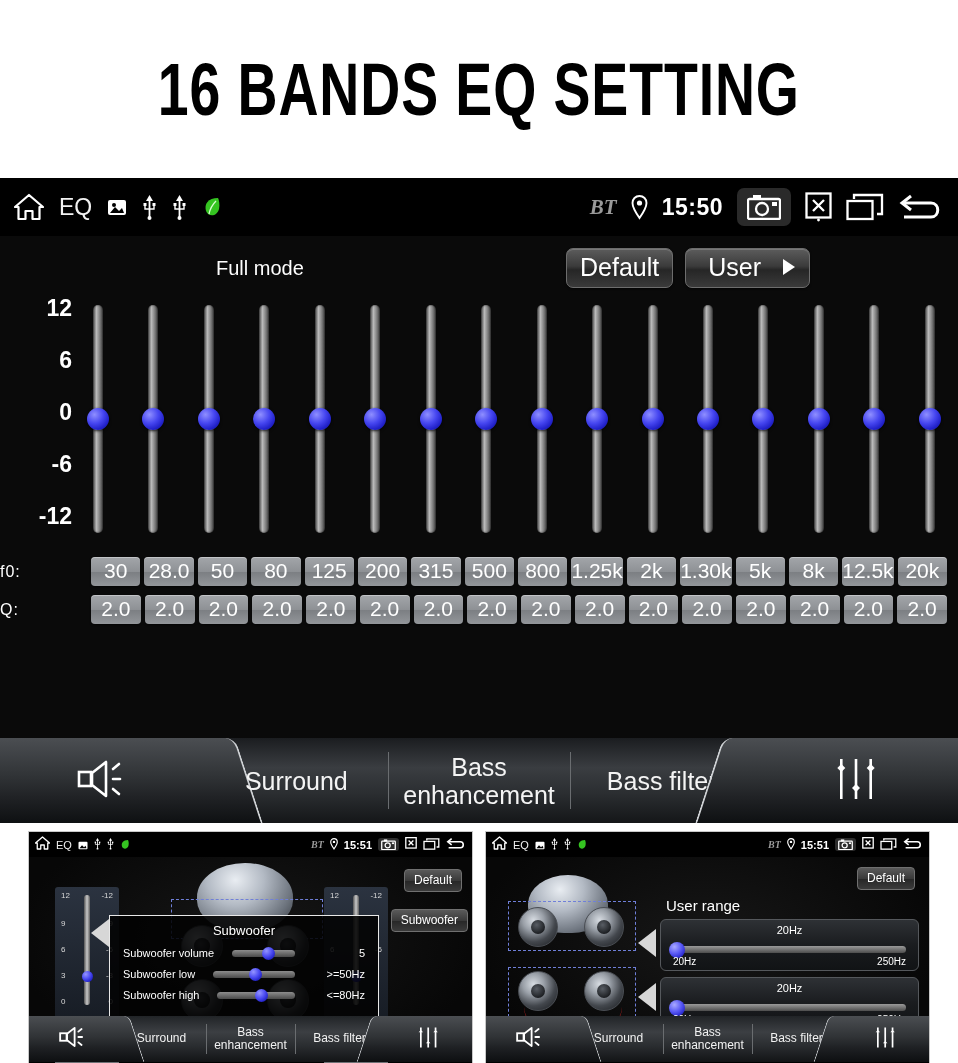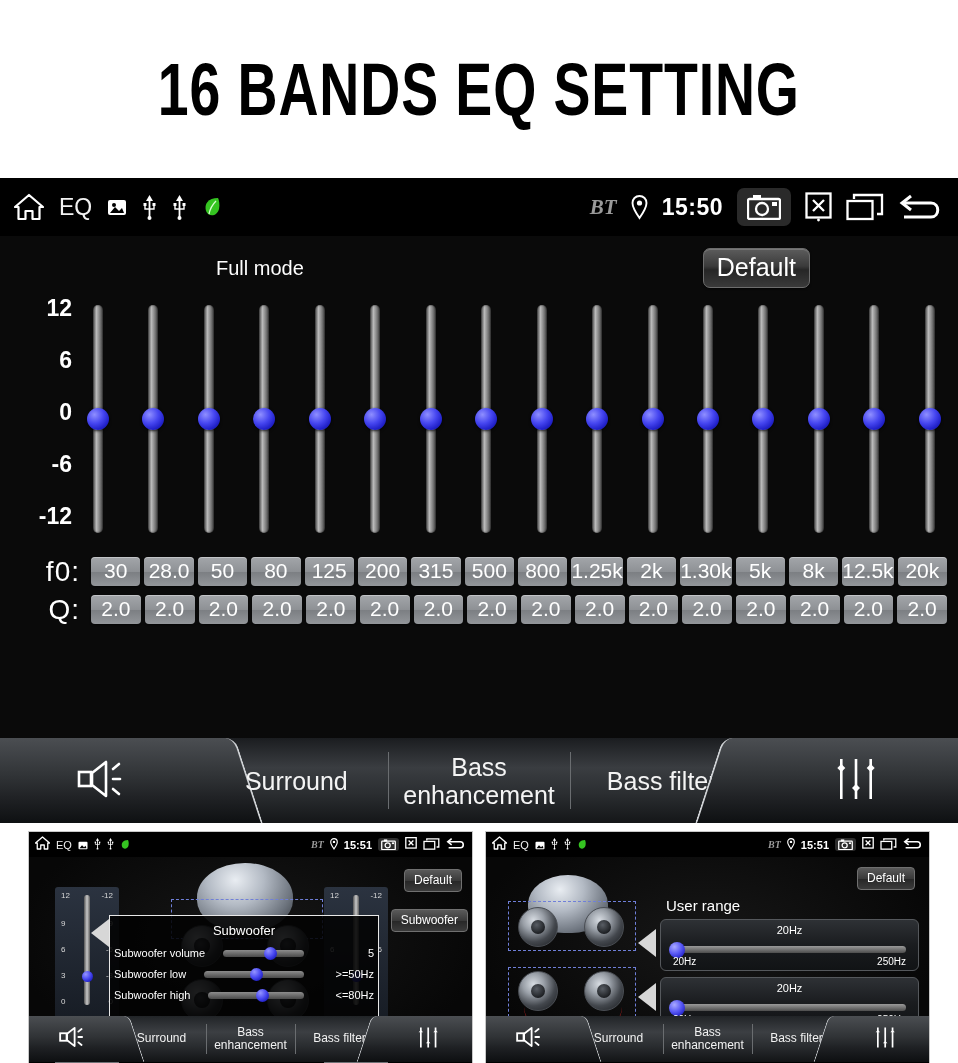--- a/index.html
+++ b/index.html
@@ -122,22 +122,22 @@
     box-shadow: 0 1px 3px rgba(0,0,0,.85);
   }
 
   
   .valrows { position: relative; padding: 6px 0 0 0; }
   .valrow {
     display: flex; align-items: center;
     height: 33px; margin-top: 5px;
   }
   .rowlabel {
-    width: 80px; text-align: right;
-    color: #ffffff; font-size: 28px;
+    width: 80px; text-align: left;
+    color: #ffffff; font-size: 16px;
     letter-spacing: 1px;
   }
   .cells {
     flex: 1; display: flex; justify-content: space-between;
     padding: 0 11px; gap: 4px;
   }
   .cell {
     flex: 1;
     text-align: center;
     color: #ffffff; font-size: 21px;
@@ -262,21 +262,21 @@
   .subdialog {
     position: absolute; left: 80px; top: 58px; width: 270px; height: 128px;
     background: rgba(2,2,2,.88);
     border: 1px solid #e8e8e8;
   }
   .subtitle-row {
     text-align: center; color: #fff; font-size: 13px; padding-top: 7px;
   }
   .sub-line {
     display: flex; align-items: center; gap: 18px;
-    padding: 0 4px; margin-top: 9px;
+    padding: 0 13px; margin-top: 9px;
   }
   .sub-lab { color: #fff; font-size: 11px; white-space: nowrap; }
   .sub-track {
     position: relative; flex: 1; height: 7px; border-radius: 4px;
     background: linear-gradient(180deg, #8d8d8d, #4a4a4a);
   }
   .sub-dot {
     position: absolute; top: 50%; width: 13px; height: 13px; margin-top: -6.5px; margin-left: -6.5px;
     border-radius: 50%;
     background: radial-gradient(circle at 34% 30%, #9494ff 0%, #4b4bf2 45%, #2222c6 75%, #14147f 100%);
@@ -438,20 +438,24 @@
             <path d="M6 11 L33 11 C42 11 42 25 33 25 L6 25" fill="none" stroke="#fff" stroke-width="3"></path>
           </svg>
       </span>
     </div>
   </div>
 
   <div class="moderow">
     <div class="fullmode">Full mode</div>
     <div class="btn-group">
       <button class="btn">Default</button>
+      <button class="btn user">
+        <span>User</span>
+        <span class="tri-right"></span>
+      </button>
     </div>
   </div>
 
   <div class="eqarea">
     <div class="scale">
       <span style="top:14px">12</span>
       <span style="top:66px">6</span>
       <span style="top:118px">0</span>
       <span style="top:170px">-6</span>
       <span style="top:222px">-12</span>

